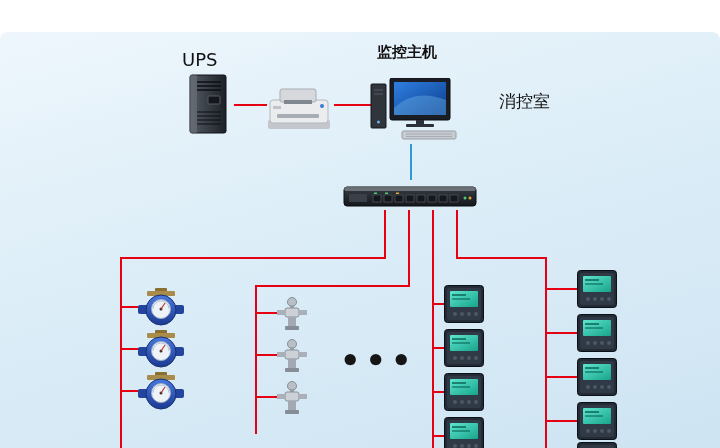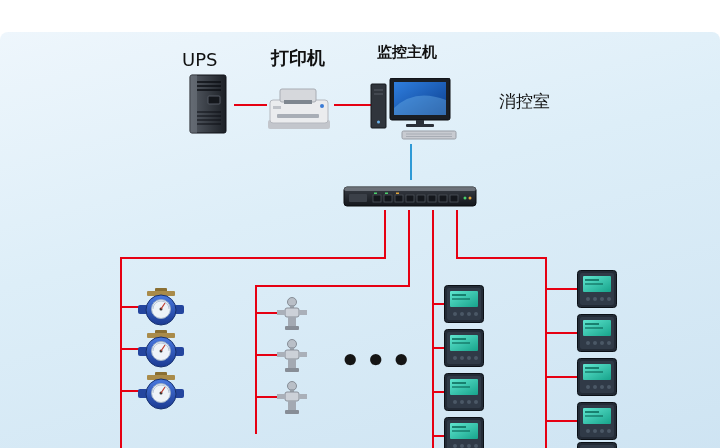--- a/index.html
+++ b/index.html
@@ -33,21 +33,20 @@
 
   .dots{ position:absolute; left:340px; top:310px; width:72px; text-align:center;
          font-size:32px; letter-spacing:5px; color:#151515; font-weight:bold; }
 </style>
 </head>
 <body>
 
 <div class="canvas">
 
   <div class="lbl lbl-ups">UPS</div>
-  <div class="lbl lbl-printer">打印机</div>
   <div class="lbl lbl-host">监控主机</div>
   <div class="lbl lbl-room">消控室</div>
   <div class="dots">•••</div>
 
   <div class="wire" style="left:234px;top:72px;width:33px;height:2px;"></div>
   <div class="wire" style="left:334px;top:72px;width:39px;height:2px;"></div>
   <div class="wire blue" style="left:410px;top:112px;width:2px;height:36px;"></div>
 
   <div class="wire" style="left:384px;top:178px;width:2px;height:48px;"></div>
   <div class="wire" style="left:408px;top:178px;width:2px;height:76px;"></div>

